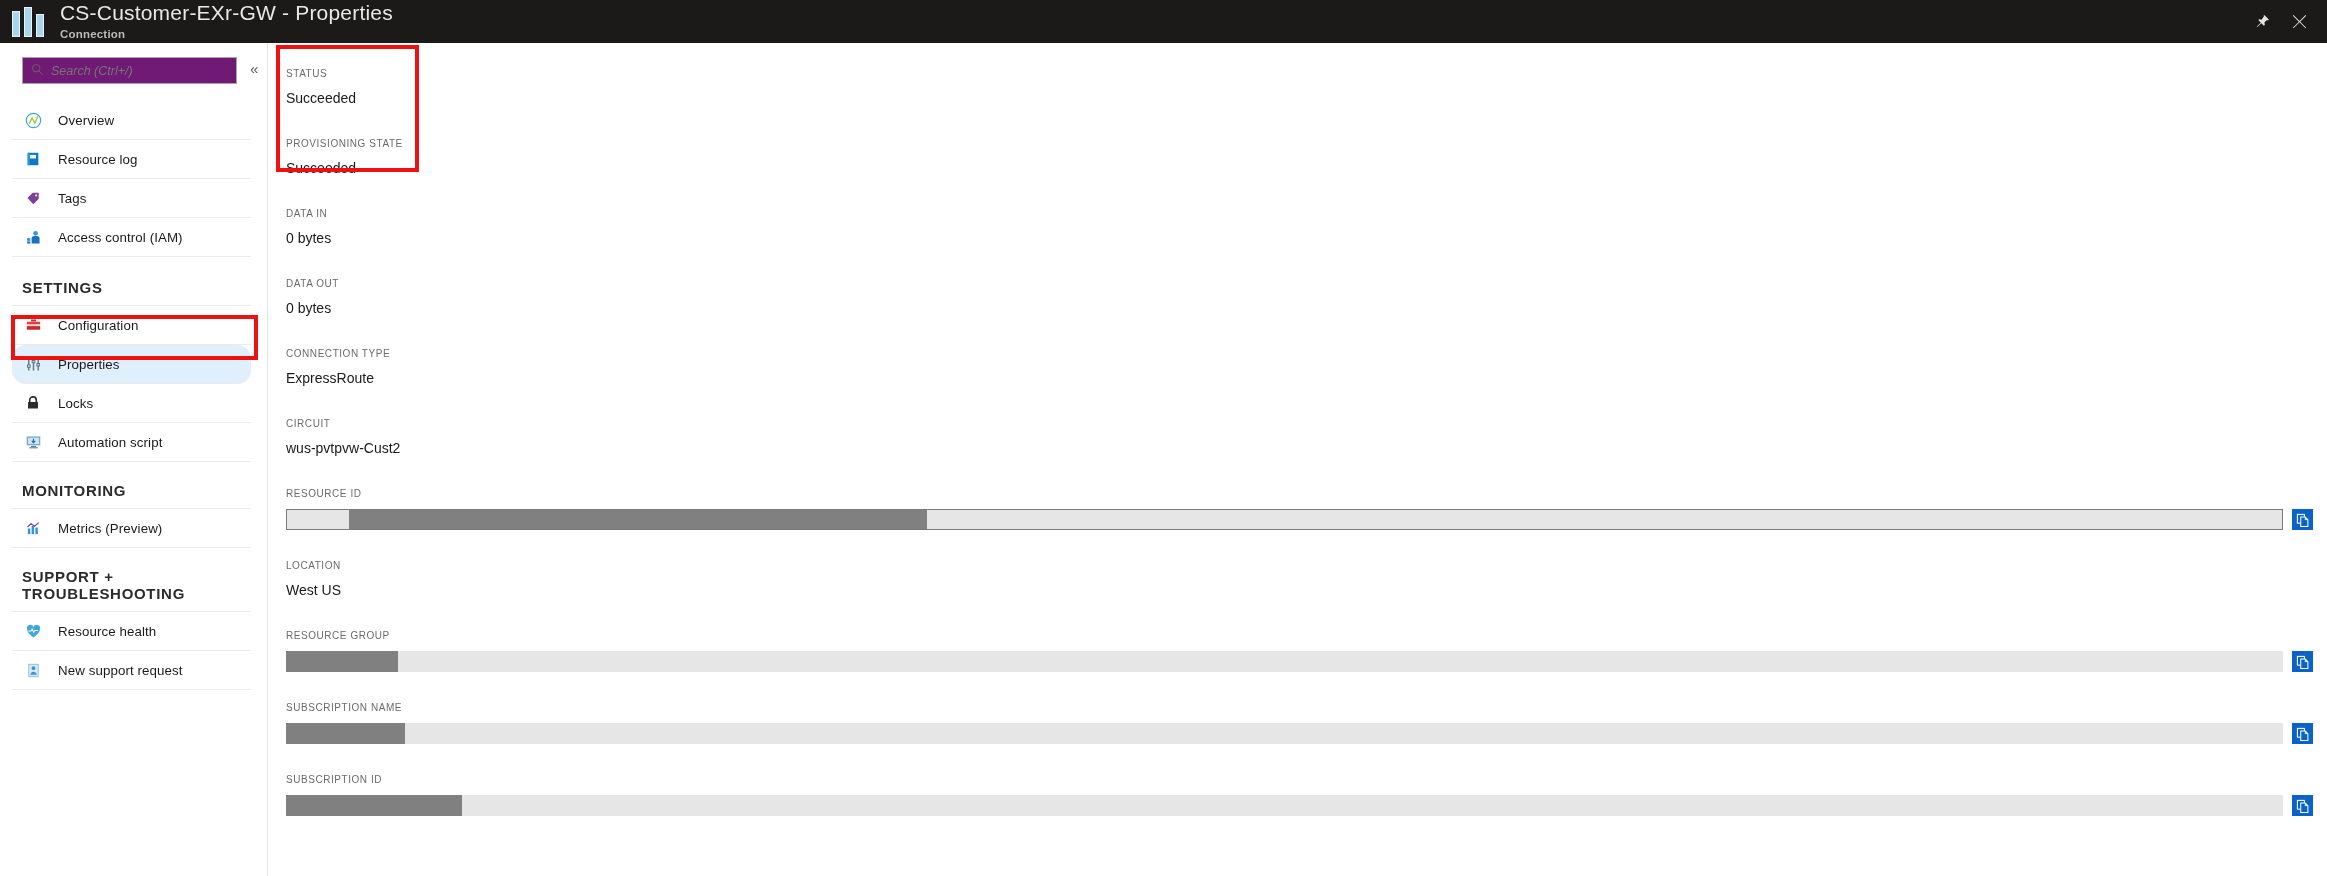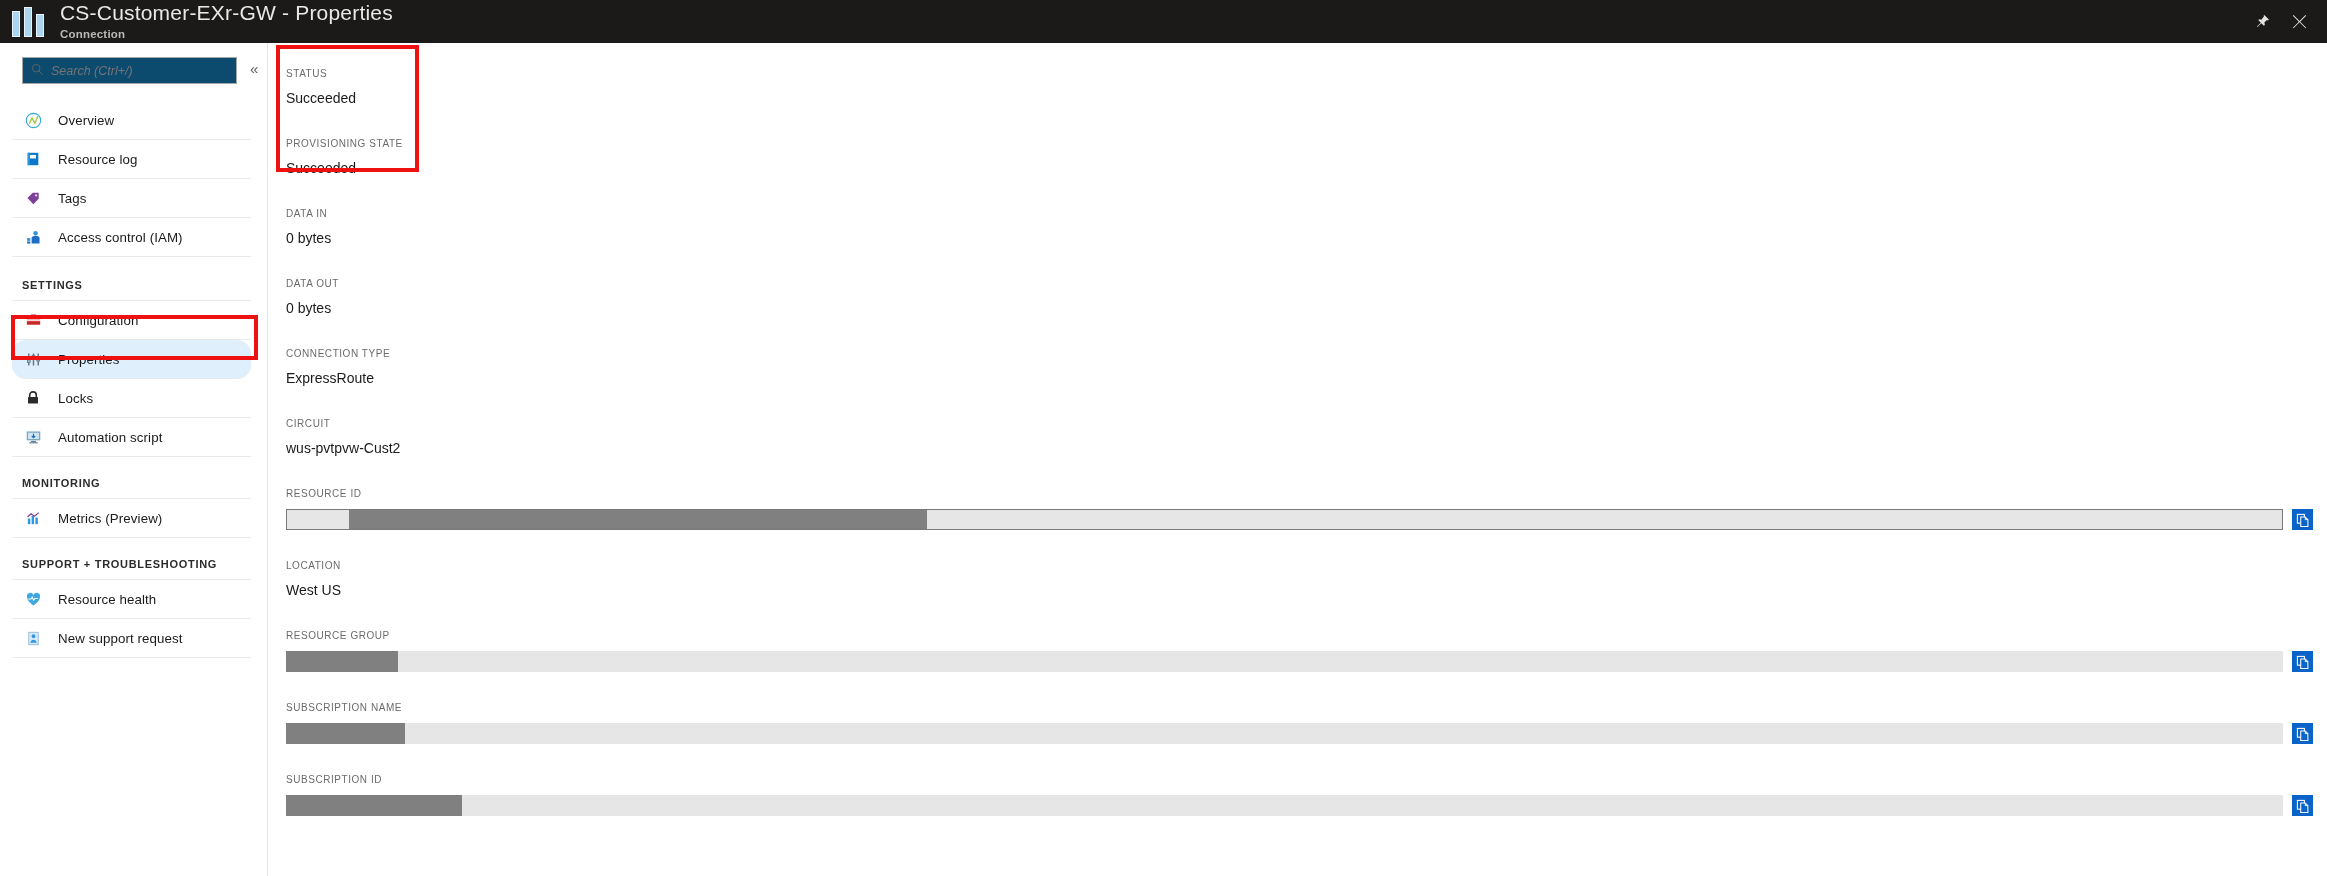--- a/index.html
+++ b/index.html
@@ -56,21 +56,21 @@
     background: #ffffff;
     border-right: 1px solid #e6e6e6;
     position: relative;
     flex: 0 0 268px;
   }
   .search-wrap { padding: 14px 16px 0 22px; }
   .search-box {
     display: flex; align-items: center;
     height: 27px;
     border: 1px solid #a6a6a6;
-    background: #0c4a6e;
+    background: #701a75;
     padding: 0 8px;
     width: 215px;
   }
   .search-box svg { flex: 0 0 auto; margin-right: 7px; }
   .search-input {
     border: none; outline: none; background: transparent;
     font-family: "Liberation Sans", sans-serif;
     font-size: 12.5px; font-style: italic; color: #a0a0a0;
     width: 100%; padding: 0;
   }
@@ -91,21 +91,21 @@
   .nav-item.active { background: #dfeffc; border-radius: 14px; }
   .nav-item .ico {
     width: 22px; height: 20px; flex: 0 0 22px;
     margin-right: 14px;
     display: flex; align-items: center; justify-content: center;
   }
   .nav-item .lbl {
     font-size: 13.3px; color: #1a1a1a; letter-spacing: .1px;
   }
   .nav-group {
-    font-size: 11px; font-weight: 700; color: #2b2b2b;
+    font-size: 15px; font-weight: 700; color: #2b2b2b;
     letter-spacing: .7px;
     padding: 20px 0 9px 10px;
     border-bottom: 1px solid #eaeaea;
   }
   .nav-group.first { padding-top: 22px; }
 
   
   .nav-hl {
     position: absolute;
     border: 4px solid #ee1111;

